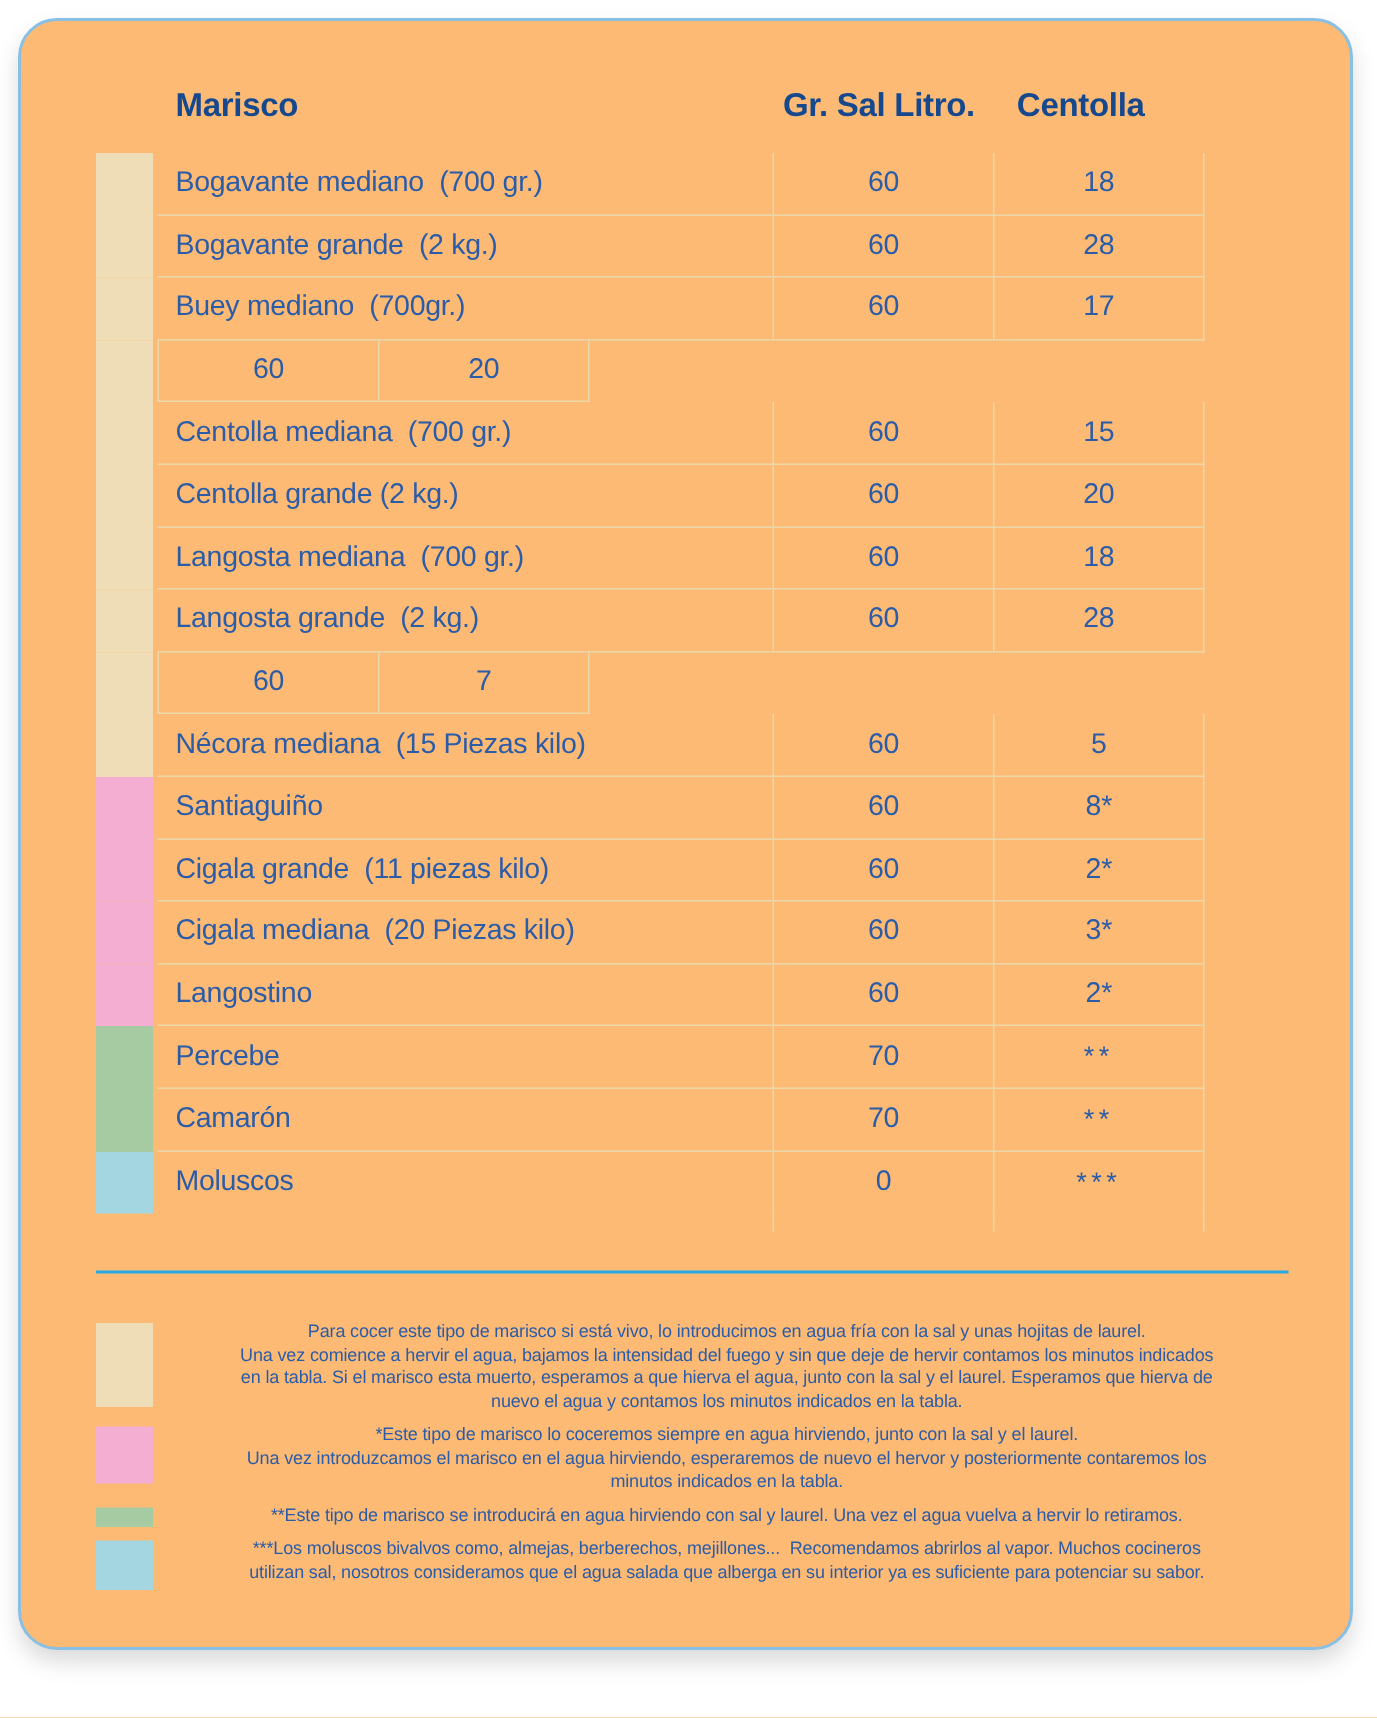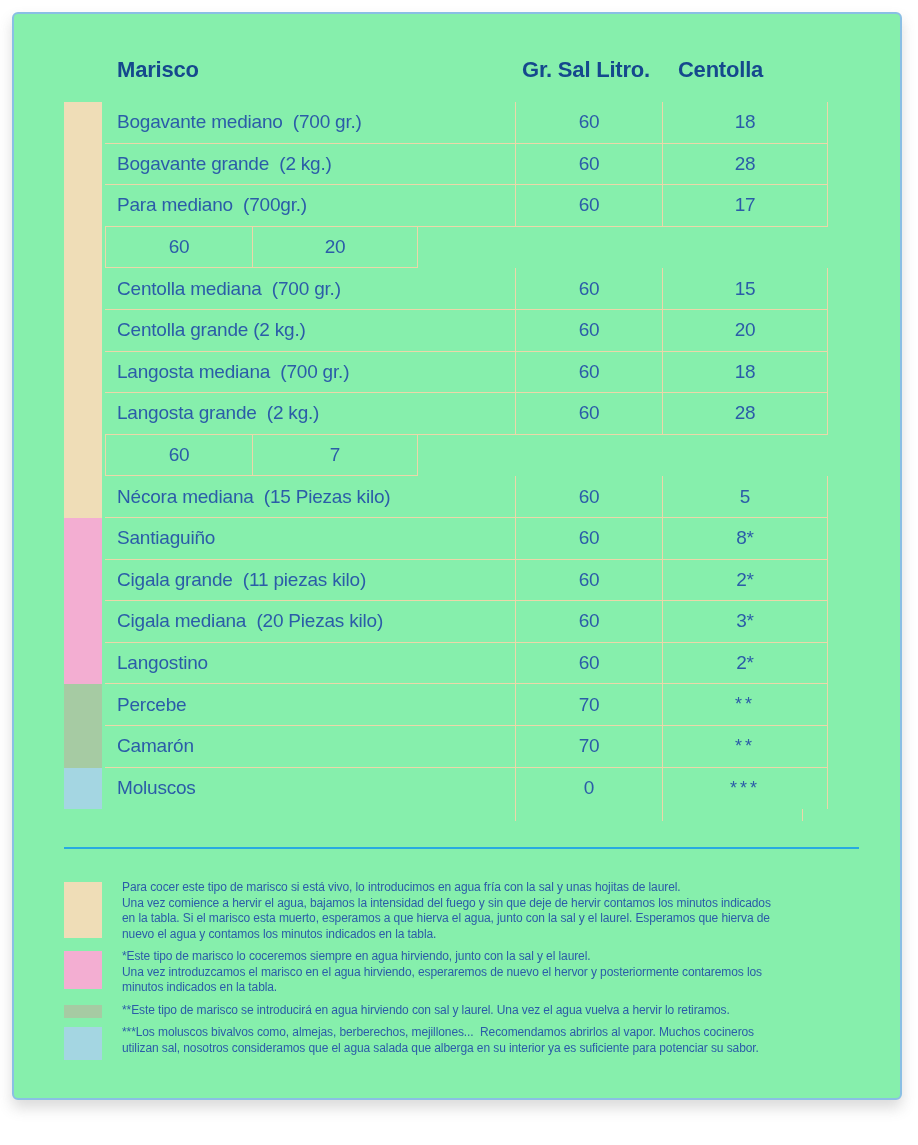--- a/index.html
+++ b/index.html
@@ -6,54 +6,54 @@
   body{
     width:918px;height:1145px;
     background:#ffffff;
     font-family:"Liberation Sans", sans-serif;
     position:relative;
     overflow:hidden;
   }
   .card{
     position:absolute;left:12px;top:12px;
     width:890px;height:1088px;
-    background:#86efac;
+    background:#fdba74;
     border:2px solid var(--card-border,#8abfe4);
-    border-radius:6px;
+    border-radius:26px;
     box-shadow:0 8px 14px rgba(90,90,90,.22);
     box-sizing:border-box;
   }
   
   .thead{position:absolute;top:43px;left:0;right:0;height:28px;}
   .th{position:absolute;font-size:22px;font-weight:bold;color:var(--text-navy,#15488d);letter-spacing:-0.2px;}
   .th-name{left:103px;}
   .th-salt{left:489px;width:147px;text-align:right;}
   .th-min{left:636px;width:141px;text-align:center;}
   
   .tbl{position:absolute;top:88px;left:50px;}
   .row{display:flex;height:41.6px;}
   .band{width:38px;margin-right:3px;}
   .cell{
     box-sizing:border-box;display:flex;align-items:center;
     border-bottom:1px solid var(--line-tan,#ecd7a9);
     color:var(--text-blue,#2b5ca8);font-size:19px;letter-spacing:-0.2px;
   }
   .c-name{width:410px;padding-left:12px;white-space:pre;}
   .c-salt{width:147px;justify-content:center;border-left:1px solid var(--line-tan,#ecd7a9);}
-  .c-min{width:166px;justify-content:center;border-left:1px solid var(--line-tan,#ecd7a9);border-right:1px solid var(--line-tan,#ecd7a9);}
+  .c-min{width:141px;justify-content:center;border-left:1px solid var(--line-tan,#ecd7a9);border-right:1px solid var(--line-tan,#ecd7a9);}
   .row.last .cell{border-bottom:none;}
   .stars{letter-spacing:3px;font-size:18px;}
   .filler{display:flex;height:12px;}
   .filler .sp1{width:451px;}
   .filler .sp2{width:147px;box-sizing:border-box;border-left:1px solid var(--line-tan,#ecd7a9);}
   .filler .sp3{width:141px;box-sizing:border-box;border-left:1px solid var(--line-tan,#ecd7a9);border-right:1px solid var(--line-tan,#ecd7a9);}
   
   .rule{position:absolute;top:833px;left:50px;width:795px;height:2px;background:var(--rule-cyan,#27aae1);}
   
-  .footnotes{position:absolute;top:866px;left:50px;width:790px;}
+  .footnotes{position:absolute;top:866px;left:50px;width:790px;text-align:center;}
   .footnote{display:flex;align-items:flex-start;}
   .footnote + .footnote{margin-top:7px;}
   .swatch{width:38px;flex:0 0 38px;margin-top:2px;}
   .fn-text{
     margin-left:20px;width:725px;
     color:var(--text-blue,#2b5ca8);
     font-size:12px;line-height:15.5px;letter-spacing:-0.1px;
     white-space:pre-wrap;
   }
 </style>
@@ -76,21 +76,21 @@
         <div class="cell c-min">18</div>
       </div>
       <div class="row">
         <div class="band" style="background: var(--band-tan);"></div>
         <div class="cell c-name">Bogavante grande  (2 kg.)</div>
         <div class="cell c-salt">60</div>
         <div class="cell c-min">28</div>
       </div>
       <div class="row">
         <div class="band" style="background: var(--band-tan);"></div>
-        <div class="cell c-name">Para mediano  (700gr.)</div>
+        <div class="cell c-name">Buey mediano  (700gr.)</div>
         <div class="cell c-salt">60</div>
         <div class="cell c-min">17</div>
       </div>
       <div class="row">
         <div class="band" style="background: var(--band-tan);"></div>
         <div class="cell c-salt">60</div>
         <div class="cell c-min">20</div>
       </div>
       <div class="row">
         <div class="band" style="background: var(--band-tan);"></div>

